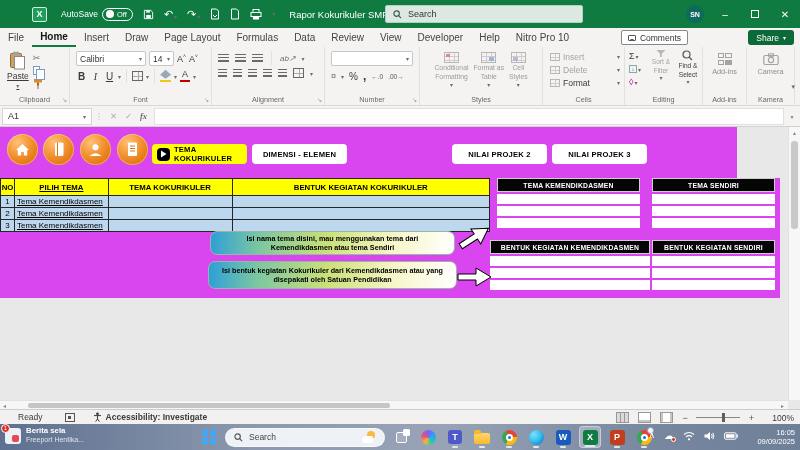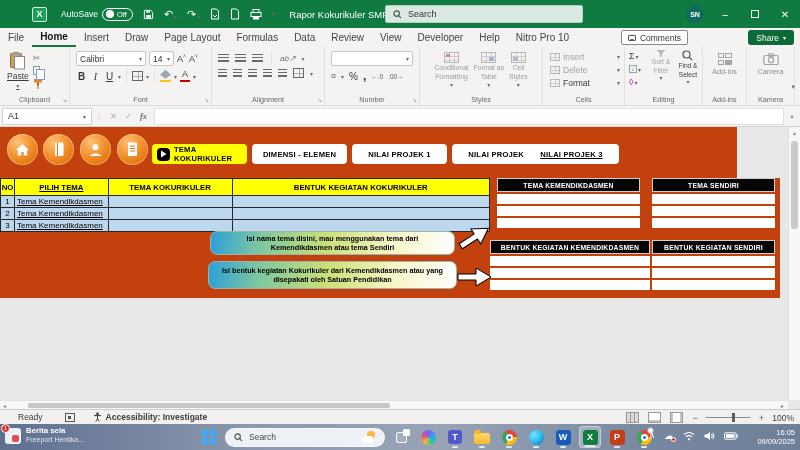--- a/index.html
+++ b/index.html
@@ -87,29 +87,29 @@
   #formulabar{position:absolute;top:106px;left:0;width:800px;height:21px;background:#F5F3F2;border-bottom:1px solid #D4D2D0;display:flex;align-items:center;}
   #namebox{width:90px;height:17px;margin-left:2px;background:#fff;border:1px solid #D6D4D2;display:flex;align-items:center;justify-content:space-between;padding:0 5px;font-size:9px;color:#333;}
   .fdots{color:#b5b3b1;font-size:8px;margin:0 3px;}
   .fbtn{width:15px;text-align:center;font-size:8.5px;color:#b0aeac;}
   .fbtn.fx{color:#6f6d6b;font-style:italic;font-family:"Liberation Serif",serif;font-weight:bold;}
   #formulainput{flex:1;height:17px;background:#fff;border:1px solid #E2E0DE;margin-left:3px;}
   #fb-expand{width:16px;text-align:center;font-size:6px;color:#8a8886;}
 
   
   #sheet{position:absolute;top:127px;left:0;width:800px;height:273px;background:#E8E8E8;}
-  #canvas{position:absolute;left:0;top:0;width:780px;height:171px;background:#c2410c;}
+  #canvas{position:absolute;left:0;top:0;width:780px;height:171px;background:#d946ef;}
   #notch{position:absolute;left:737px;top:0;width:43px;height:51px;background:#E8E8E8;}
   .obtn{position:absolute;top:7px;width:31px;height:31px;border-radius:50%;
     background:radial-gradient(circle at 35% 28%,#FFC177,#F29130 45%,#E0730A 80%,#C96504);
     box-shadow:inset 0 0 0 1px rgba(255,255,255,.35);display:flex;align-items:center;justify-content:center;}
   #ob1{left:7px;} #ob2{left:43px;} #ob3{left:80px;} #ob4{left:117px;}
   .navbtn{position:absolute;top:17px;height:20px;width:95px;border-radius:4px;background:#fff;color:#000;font-weight:bold;font-size:7.6px;display:flex;align-items:center;justify-content:center;letter-spacing:.2px;}
   .navbtn.active{background:#FFFF00;justify-content:flex-start;padding-left:5px;gap:4px;}
-  #nav1{left:152px;} #nav2{left:252px;} #nav3{left:352px;} #nav4{left:452px;} #nav5{left:524px;text-decoration:underline;}
+  #nav1{left:152px;} #nav2{left:252px;} #nav3{left:352px;} #nav4{left:452px;} #nav5{left:552px;}
   .navarr{width:13px;height:13px;border-radius:4px;background:#000;display:flex;align-items:center;justify-content:center;flex:none;}
 
   #maintable{position:absolute;left:0;top:51px;width:490px;border-left:1px solid #262626;border-top:1px solid #262626;}
   .mrow{display:flex;}
   .mc{border-right:1px solid #262626;border-bottom:1px solid #262626;height:12px;background:#BDD7EE;font-size:8px;color:#000;display:flex;align-items:center;}
   .mhead .mc{height:17px;background:#FFFF00;font-weight:bold;justify-content:center;text-align:center;font-size:7.8px;}
   .c0{width:14px;justify-content:center;} .c1{width:94px;padding-left:2px;text-decoration:underline;} .c2{width:124px;} .c3{width:258px;}
   .mhead .c1{padding-left:0;}
 
   .panel{position:absolute;}
@@ -141,21 +141,21 @@
   #sb-macro::after{content:'';position:absolute;left:2px;top:2px;width:3px;height:3px;background:#555;}
   #sb-access{margin-left:18px;display:flex;align-items:center;gap:4px;font-weight:bold;}
   .vic{width:13px;height:11px;border:1px solid #9a9896;background:#fff;margin-left:9px;}
   .vic.v1{background:#DCDAD8 repeating-linear-gradient(to right,transparent 0 3px,#9a9896 3px 4px);}
   .vic.v2{background:linear-gradient(#fff 7px,#c8c6c4 7px);}
   .vic.v3{background:#fff;box-shadow:inset 2px 0 0 #c8c6c4,inset -2px 0 0 #c8c6c4;}
   #sb-right{position:absolute;right:6px;top:0;height:15px;display:flex;align-items:center;}
   #zoom-minus,#zoom-plus{margin-left:9px;color:#555;font-size:9px;}
   #zoom-track{margin-left:8px;width:44px;height:1.5px;background:#8a8886;position:relative;}
   #zoom-thumb{position:absolute;left:26px;top:-4px;width:3px;height:9px;background:#605E5C;}
-  #zoom-val{margin-left:2px;width:28px;text-align:right;}
+  #zoom-val{margin-left:12px;width:28px;text-align:right;}
 
   
   #taskbar{position:absolute;top:424px;left:0;width:800px;height:26px;
     background:linear-gradient(90deg,#5E7090,#8C99AF 32%,#98A3B6 55%,#76879F 82%,#6E7F98);color:#fff;}
   #tb-widget{position:absolute;left:5px;top:3px;display:flex;align-items:center;gap:5px;}
   .wicon{width:16px;height:16px;border-radius:3px;background:#EDF0F5;position:relative;}
   .wicon::after{content:'';position:absolute;right:2px;bottom:2px;width:7px;height:7px;border-radius:2px;background:#E24A57;}
   .wbadge{position:absolute;left:-4px;top:-4px;width:9px;height:9px;border-radius:50%;background:#D93025;border:1px solid #fff;color:#fff;font-size:6px;display:flex;align-items:center;justify-content:center;}
   .wtxt{line-height:1.15;}
   .wt1{font-size:7.8px;font-weight:bold;} .wt2{font-size:7px;color:#DDE3EC;}
@@ -539,21 +539,20 @@
 
     <div class="navbtn active" id="nav1">
       <span class="navarr">
           <svg width="7" height="8" viewBox="0 0 7 8">
             <polygon points="1,0.5 6.5,4 1,7.5" fill="#fff"></polygon>
           </svg>
         </span>
       <span>TEMA KOKURIKULER</span>
     </div>
     <div class="navbtn" id="nav2">DIMENSI - ELEMEN</div>
-    <div class="navbtn" id="nav3">NILAI PROJEK 1</div>
     <div class="navbtn" id="nav4">NILAI PROJEK 2</div>
     <div class="navbtn" id="nav5">NILAI PROJEK 3</div>
 
     <div id="maintable">
       <div class="mrow mhead">
         <div class="mc c0">NO</div>
         <div class="mc c1">PILIH TEMA</div>
         <div class="mc c2">TEMA KOKURIKULER</div>
         <div class="mc c3">BENTUK KEGIATAN KOKURIKULER</div>
       </div>

